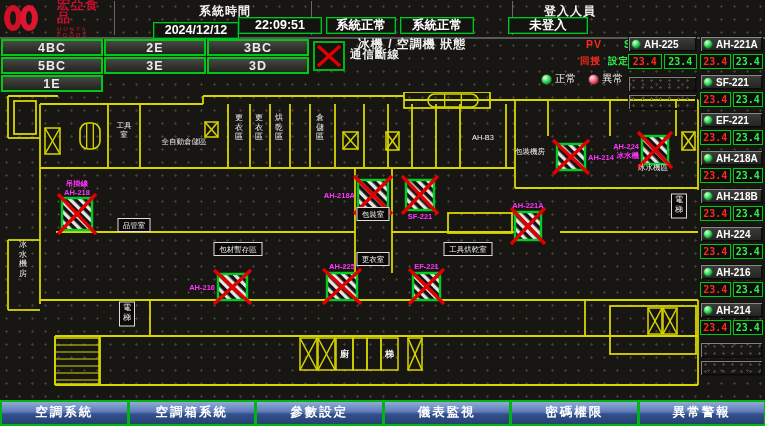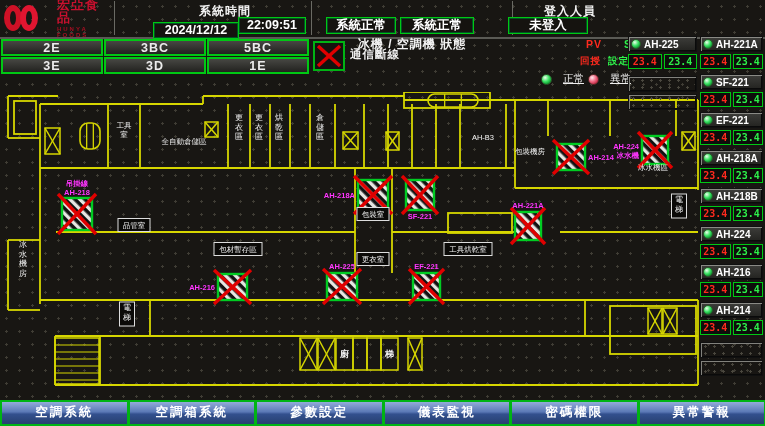--- a/index.html
+++ b/index.html
@@ -35,21 +35,21 @@
   .floor-btn{box-sizing:border-box;margin:0 1px 1px 0;border:2px solid #00c814;
         background:linear-gradient(#474743,#22221f);color:#ececec;font-size:12.5px;font-weight:bold;
         text-align:center;line-height:14px;letter-spacing:1px;cursor:pointer;}
   
   .comm-box{position:absolute;left:313px;top:41px;width:32px;height:30px;box-sizing:border-box;
         border:2px solid #00b414;background:#14120f;}
   .comm-box svg{display:block;}
   .comm-label{position:absolute;left:350px;top:47px;font-size:11.5px;font-weight:bold;color:#f0f0f0;letter-spacing:1px;}
   .pvsv{position:absolute;font-weight:bold;font-size:10.5px;letter-spacing:1px;}
   .red{color:#ff2a1e;} .grn{color:#2ef04a;}
-  .lamp-legend{position:absolute;top:72px;display:flex;align-items:center;gap:11px;font-size:10.5px;color:#eee;text-decoration:underline;}
+  .lamp-legend{position:absolute;top:72px;display:flex;align-items:center;gap:3px;font-size:10.5px;color:#eee;}
   .lamp{width:11px;height:11px;border-radius:50%;border:1px solid #2a5c2a;box-sizing:border-box;
         background:radial-gradient(circle at 35% 30%,#eaffea,#39e162 45%,#0b8f2d 80%);}
   .lamp.red{background:radial-gradient(circle at 35% 30%,#ffe8ec,#f06a84 45%,#c0243f 80%);border-color:#5c2a2a;}
   
   .eq-col{position:absolute;display:flex;flex-direction:column;z-index:3;}
   .eq-name{box-sizing:border-box;height:16px;display:flex;align-items:center;gap:3px;padding:0 2px;
         background:linear-gradient(#3d3d3a,#232320);border:1px solid #101010;
         box-shadow:inset 1px 1px 0 #8a8a85,inset -1px -1px 0 #0a0a0a;cursor:pointer;}
   .eq-name .nm{color:#fff;font-weight:bold;font-size:10px;letter-spacing:0px;white-space:nowrap;}
   .eq-name .lamp{width:10px;height:10px;flex:none;}
@@ -86,32 +86,33 @@
         <span class="logo-brand">宏亞食品</span>
         <span class="logo-sub">HUNYA FOODS</span>
       </div>
     </div>
     <div class="hdr-sep" style="left:114px;"></div>
     <div class="hdr-sep" style="left:311px;"></div>
     <div class="hdr-sep" style="left:512px;"></div>
 
     <div class="hdr-label" style="left:140px;width:170px;">系統時間</div>
     <div class="gbox" style="left:153px;top:22px;width:86px;">2024/12/12</div>
-    <div class="gbox" style="left:238px;top:17px;width:68px;">22:09:51</div>
+    <div class="gbox" style="left:238px;top:17px;width:84px;">22:09:51</div>
 
     <div class="hdr-label" style="left:318px;width:188px;margin-top:33px;">冰機 / 空調機 狀態</div>
     <div class="gbox" style="left:326px;top:17px;width:70px;">系統正常</div>
     <div class="gbox" style="left:400px;top:17px;width:74px;">系統正常</div>
 
     <div class="hdr-label" style="left:516px;width:108px;">登入人員</div>
     <div class="gbox" style="left:508px;top:17px;width:80px;">未登入</div>
 
   </div>
 
   <div class="floor-grid">
+      <div class="floor-btn">4BC</div>
       <div class="floor-btn">2E</div>
       <div class="floor-btn">3BC</div>
       <div class="floor-btn">5BC</div>
       <div class="floor-btn">3E</div>
       <div class="floor-btn">3D</div>
       <div class="floor-btn">1E</div>
       <div></div>
     </div>
 
   <div class="comm-box">

